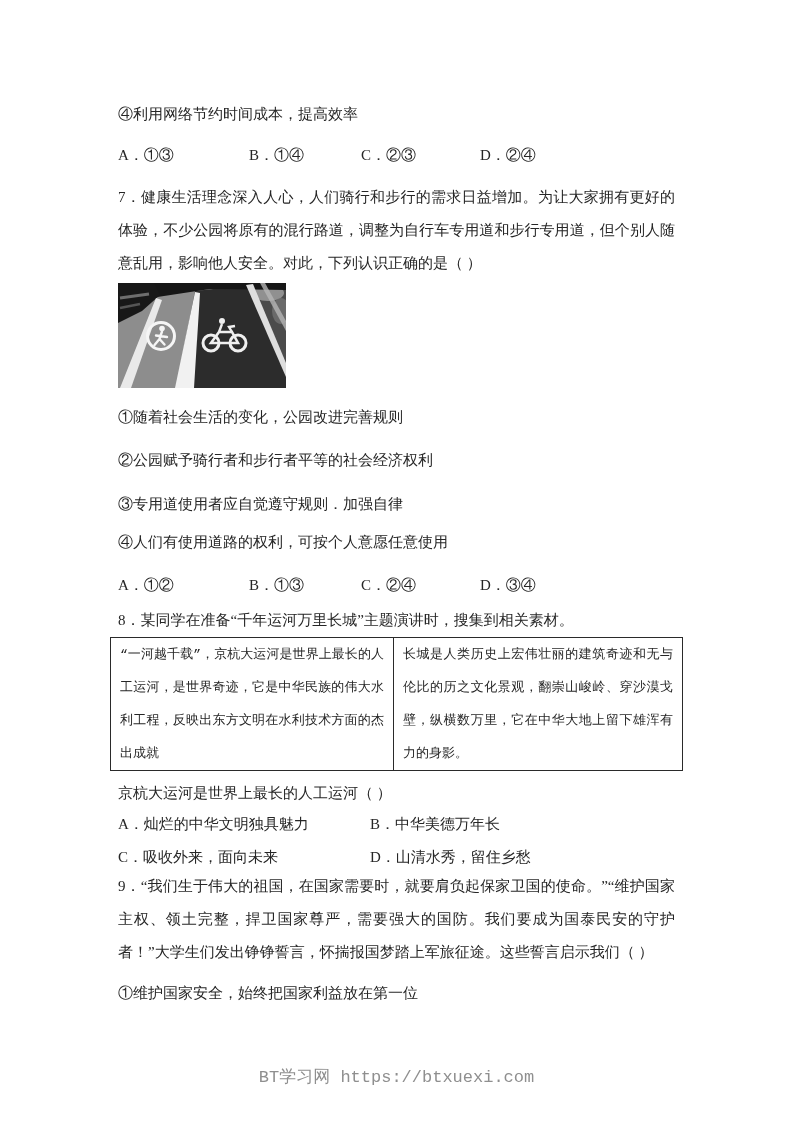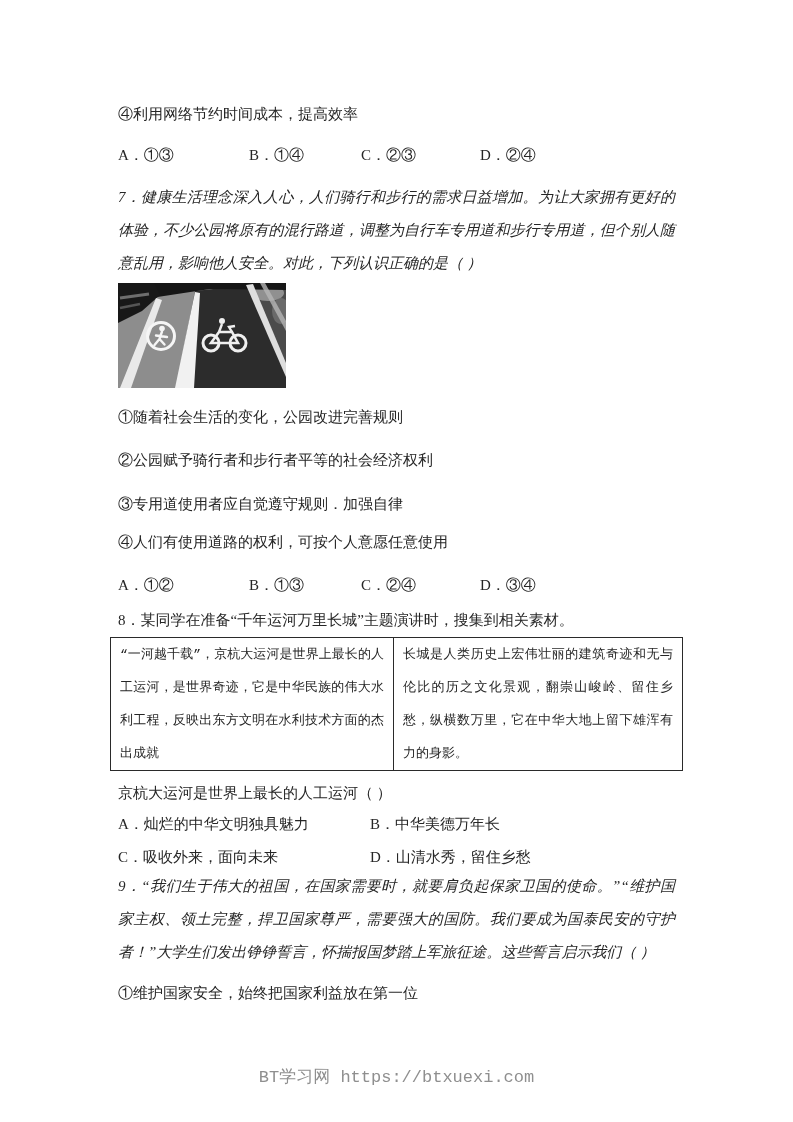--- a/index.html
+++ b/index.html
@@ -4,21 +4,21 @@
 <style>
   html,body{margin:0;padding:0;}
   body{
     width:793px;height:1122px;background:#ffffff;overflow:hidden;
     font-family:"Liberation Serif","DejaVu Serif",serif;
     color:#262626;
   }
   .page{position:relative;width:793px;height:1122px;background:#ffffff;}
   .content{position:absolute;left:118px;top:0;width:557px;height:1122px;}
   .blk{position:absolute;left:0;width:557px;font-size:15px;line-height:33px;}
-  .stem{text-align:justify;font-style:italic;}
+  .stem{text-align:justify;}
   .opts4{height:33px;}
   .opt{position:absolute;top:0;white-space:nowrap;font-size:15px;line-height:33px;}
   .c0{left:0;} .c1{left:131px;} .c2{left:243px;} .c3{left:362px;}
   .g0{left:0;} .g1{left:240px;margin-left:12px;}
   .photo{position:absolute;left:0;top:283px;width:168px;height:105px;display:block;}
   table.mat{
     position:absolute;left:-8px;top:637px;width:572px;
     border-collapse:collapse;table-layout:fixed;
   }
   table.mat td{
@@ -100,21 +100,21 @@
     <div class="blk" style="top:604px">8．某同学在准备“千年运河万里长城”主题演讲时，搜集到相关素材。</div>
 
     <table class="mat">
       <colgroup>
           <col style="width:283px">
           <col style="width:289px">
         </colgroup>
       <tbody>
           <tr>
         <td>“一河越千载”，京杭大运河是世界上最长的人工运河，是世界奇迹，它是中华民族的伟大水利工程，反映出东方文明在水利技术方面的杰出成就</td>
-        <td>长城是人类历史上宏伟壮丽的建筑奇迹和无与伦比的历之文化景观，翻崇山峻岭、留住乡愁，纵横数万里，它在中华大地上留下雄浑有力的身影。</td>
+        <td>长城是人类历史上宏伟壮丽的建筑奇迹和无与伦比的历之文化景观，翻崇山峻岭、穿沙漠戈壁，纵横数万里，它在中华大地上留下雄浑有力的身影。</td>
       </tr>
     </tbody>
       </table>
 
     <div class="blk" style="top:777px">京杭大运河是世界上最长的人工运河（ ）</div>
 
     <div class="blk opts4" style="top:808px">
       <span class="opt g0">A．灿烂的中华文明独具魅力</span>
       <span class="opt g1">B．中华美德万年长</span>
     </div>

